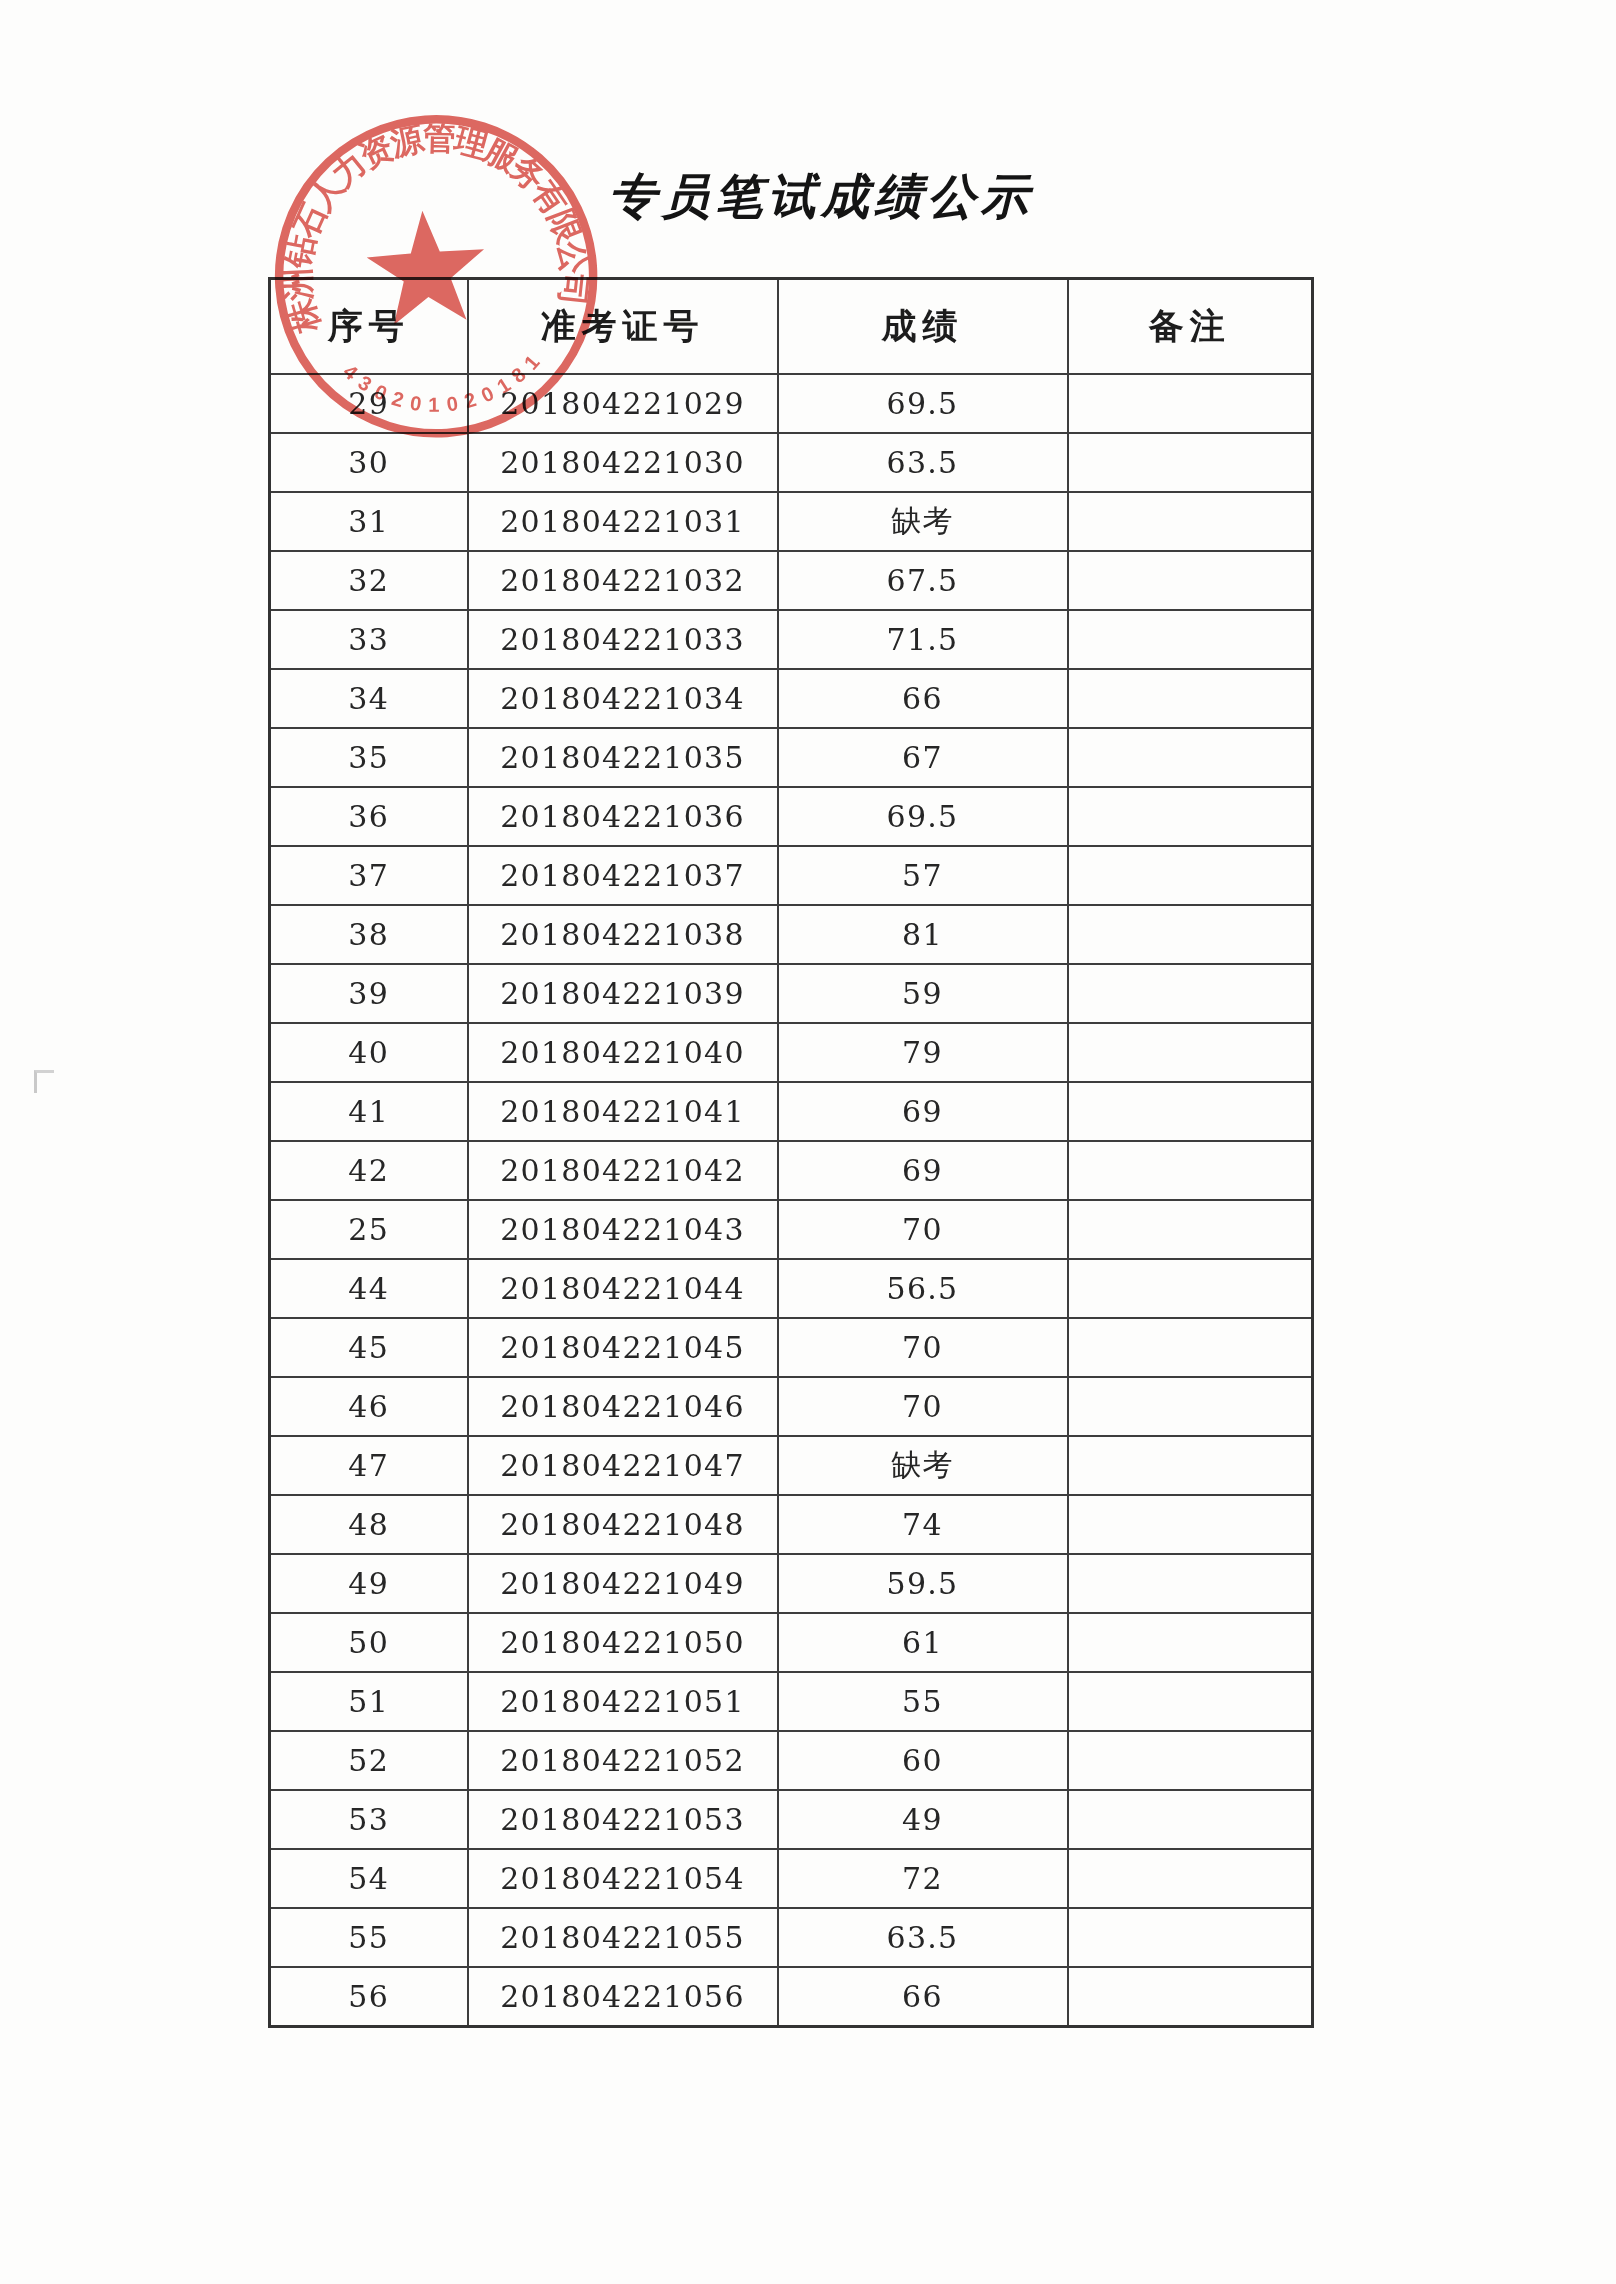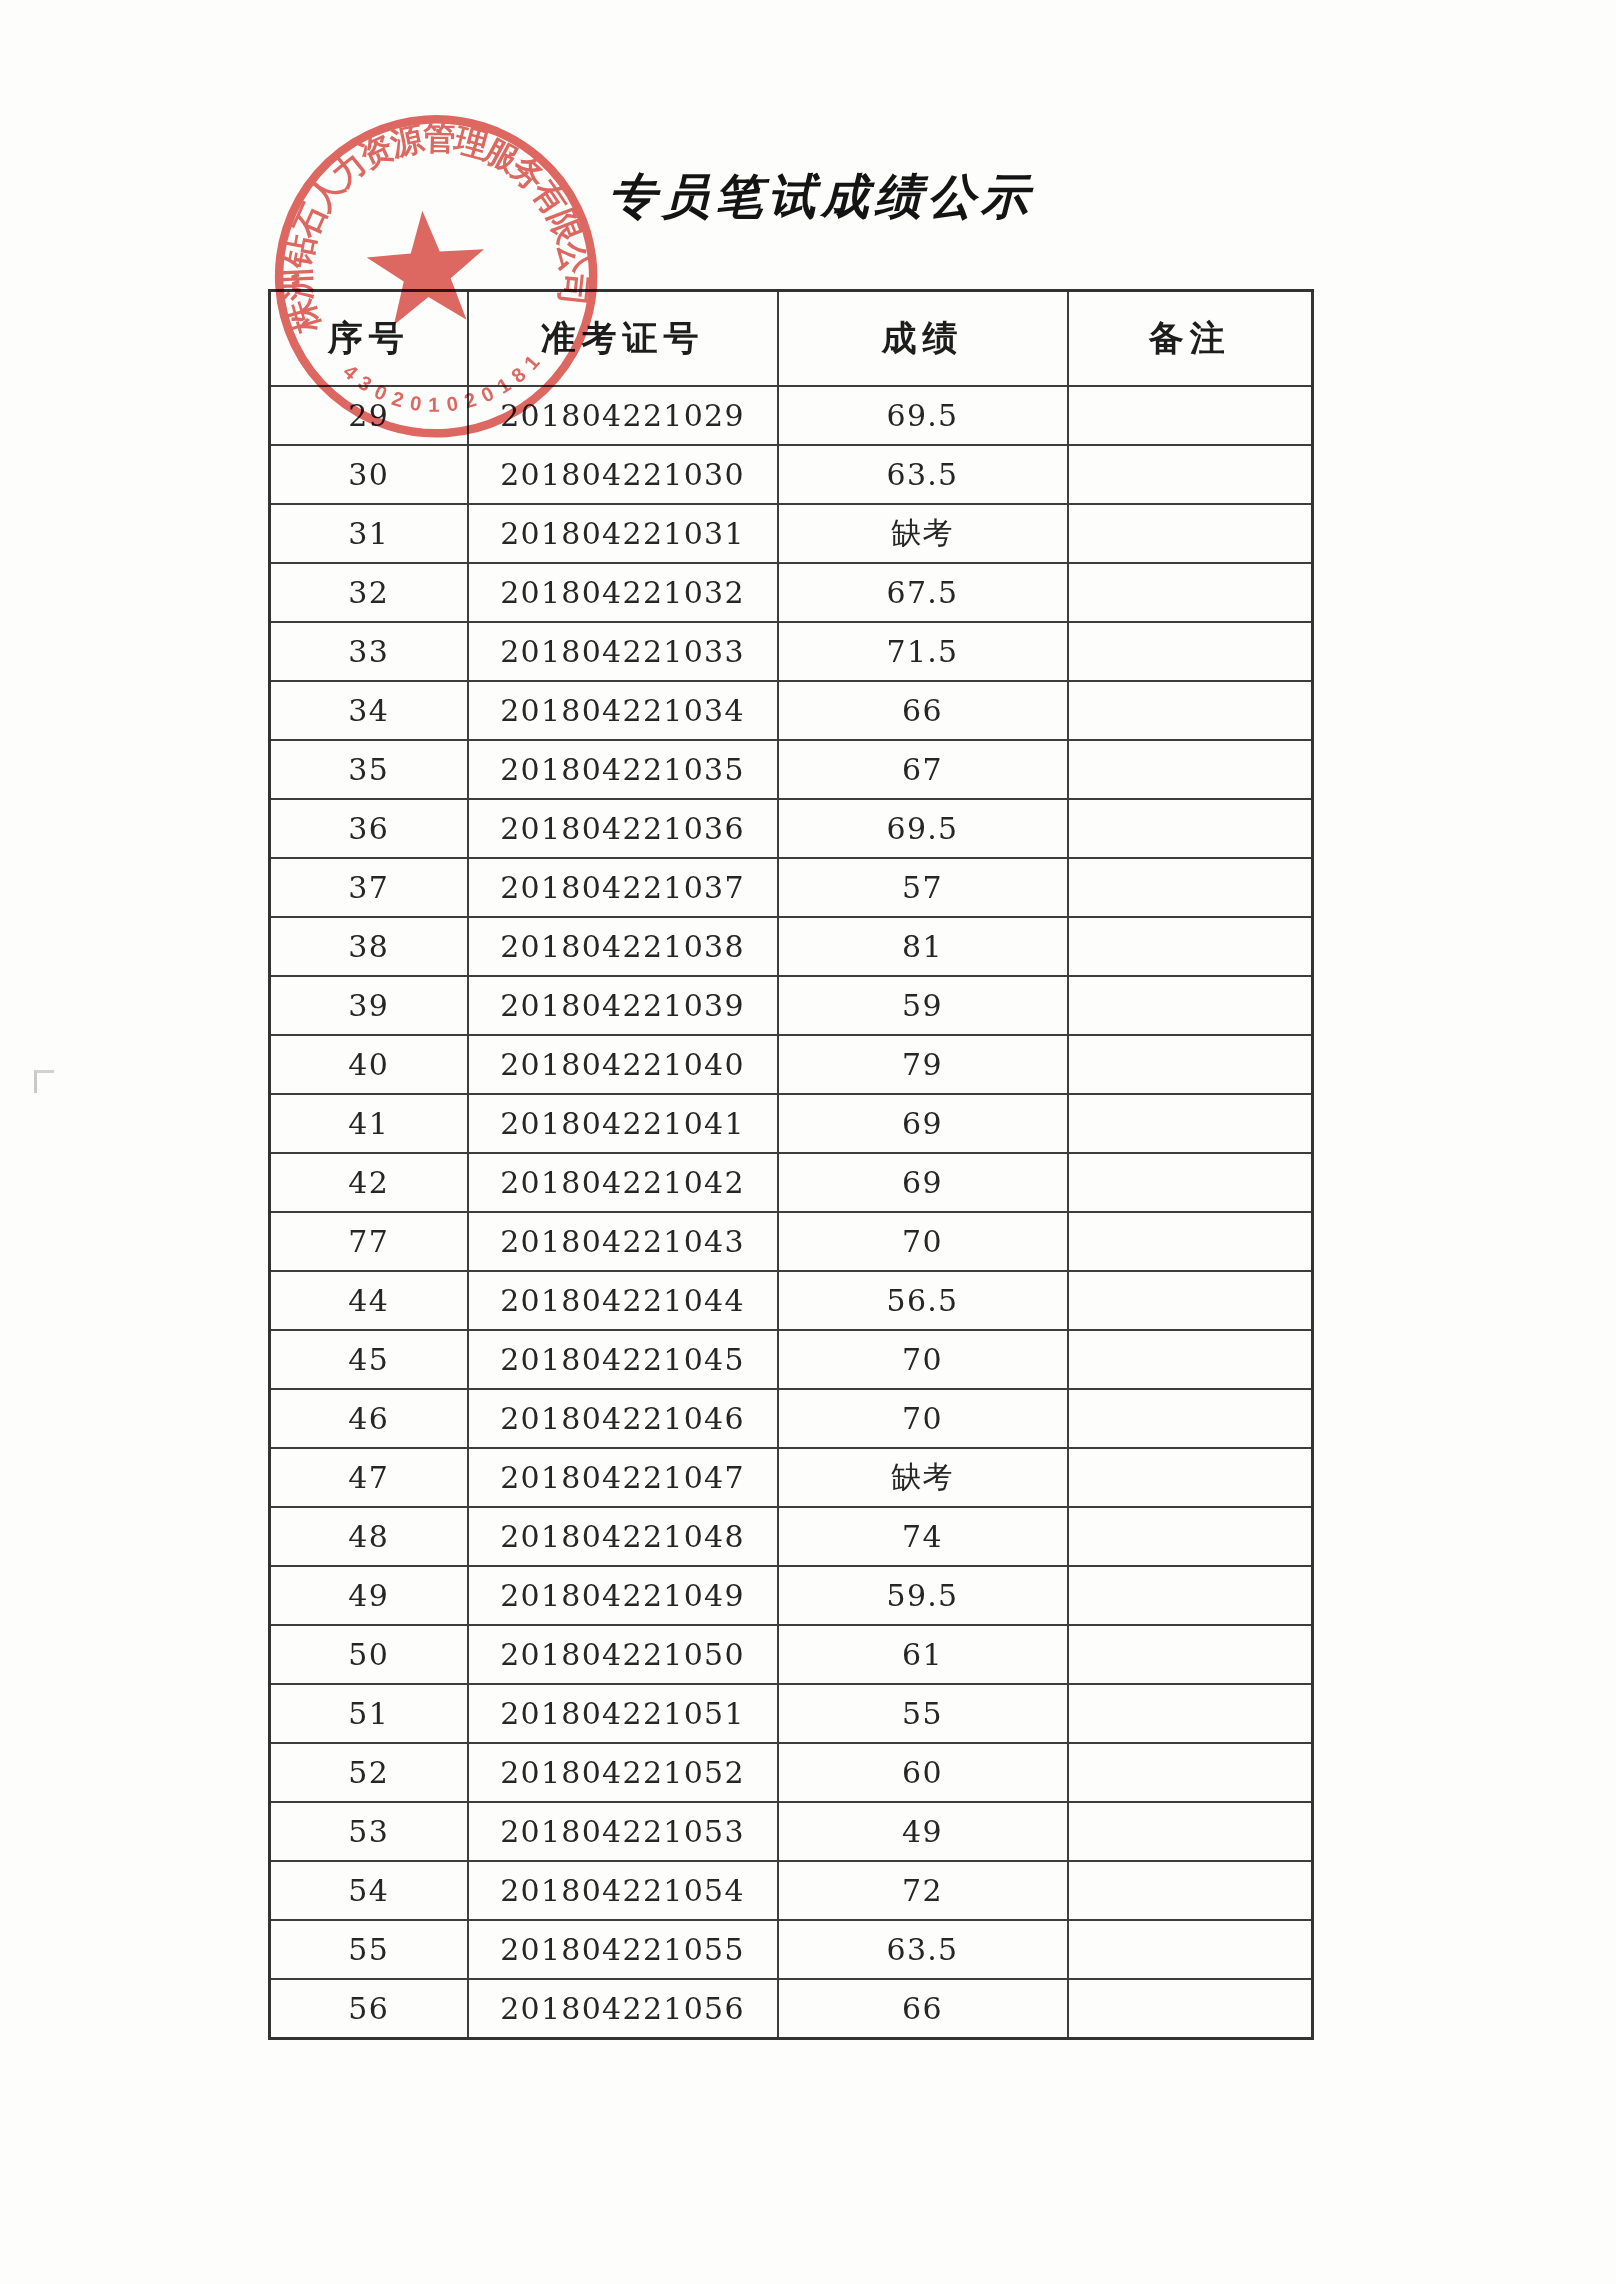--- a/index.html
+++ b/index.html
@@ -6,21 +6,21 @@
   .page{
     position:relative;width:1616px;height:2284px;background:#fdfdfc;overflow:hidden;
     font-family:"Liberation Sans",sans-serif;color:#1a1a1a;
   }
   
   .title-block{position:absolute;left:78px;top:162px;width:1486px;text-align:center;font-weight:700;color:#141414;}
   .title-line1{font-size:52px;line-height:1.12;letter-spacing:2px;white-space:nowrap;}
   .title-line2{font-size:48px;line-height:1.1;margin-top:9px;letter-spacing:5.2px;white-space:nowrap;font-style:italic;}
   
   table.score-table{
-    position:absolute;left:268px;top:289px;width:1043px;
+    position:absolute;left:268px;top:277px;width:1043px;
     border-collapse:collapse;table-layout:fixed;
     border:3.3px solid #333333;background:transparent;
   }
   .score-table th{
     height:93px;font-size:35px;font-weight:700;color:#1d1d1d;
     letter-spacing:5.9px;text-align:center;vertical-align:middle;
     font-family:"Liberation Sans",sans-serif;
   }
   .score-table td{
     height:57px;text-align:center;vertical-align:middle;
@@ -145,21 +145,21 @@
           <td>69</td>
           <td></td>
         </tr>
         <tr>
           <td>42</td>
           <td>201804221042</td>
           <td>69</td>
           <td></td>
         </tr>
         <tr>
-          <td>77</td>
+          <td>25</td>
           <td>201804221043</td>
           <td>70</td>
           <td></td>
         </tr>
         <tr>
           <td>44</td>
           <td>201804221044</td>
           <td>56.5</td>
           <td></td>
         </tr>

